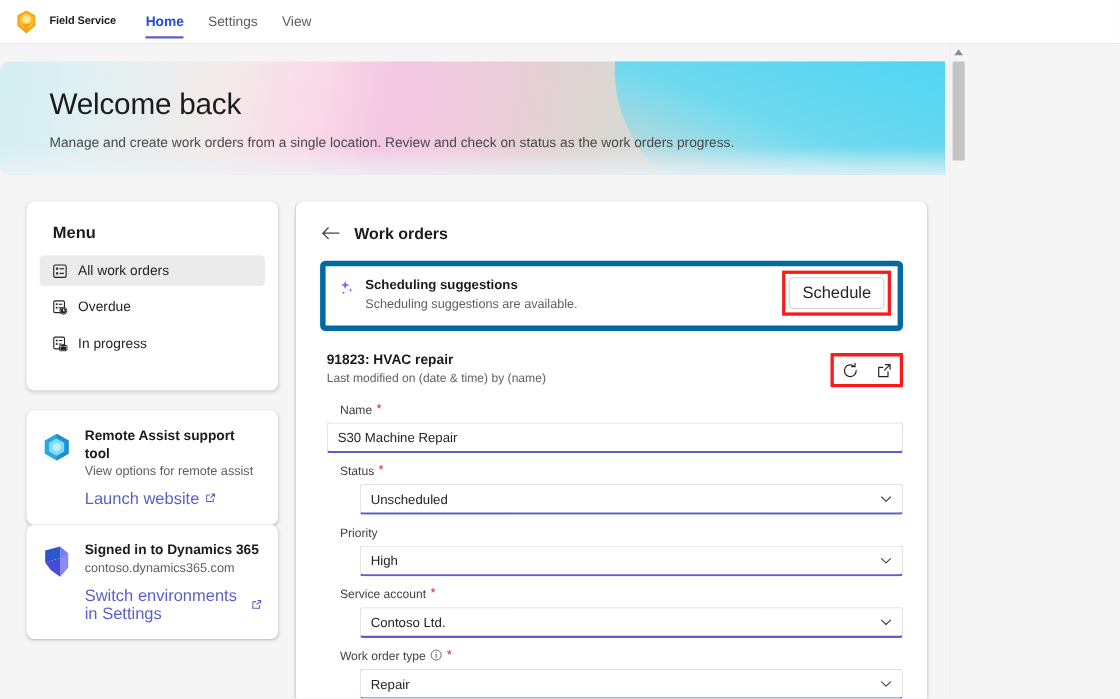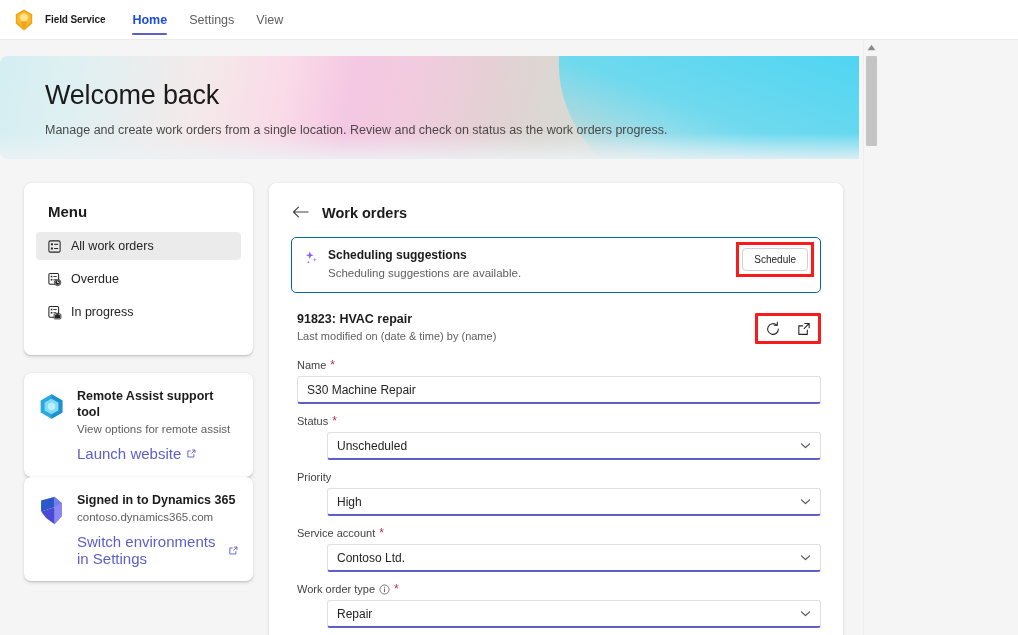--- a/index.html
+++ b/index.html
@@ -213,39 +213,39 @@
     display: flex;
     align-items: flex-end;
     gap: 13px;
     margin-bottom: 16px;
   }
   .back-btn { cursor: pointer; width: 18px; height: 18px; display:flex; align-items:center; justify-content:center;}
   .panel-title { font-size: 14.5px; font-weight: bold; color: #1b1b1b; }
 
   
   .suggestion {
-    border: 1px solid #0369a1;
+    border: 5px solid #0369a1;
     border-radius: 5px;
     padding: 10px 12px 11px 12px;
     display: flex;
     align-items: flex-start;
     gap: 9px;
     position: relative;
     min-height: 48px;
   }
   .sugg-icon { width: 15px; height: 15px; margin-top: 2px; flex: 0 0 15px; }
   .sugg-title { font-size: 12px; font-weight: bold; color: #1b1b1b; line-height: 15px;}
   .sugg-sub { font-size: 11.5px; color: #5e5e5e; margin-top: 3px; line-height: 15px;}
   .sugg-right { margin-left: auto; display: flex; align-items: center; }
   .schedule-btn {
     border: 1px solid #d1d1d1;
     border-radius: 4px;
     background: #ffffff;
     font-family: "Liberation Sans", sans-serif;
-    font-size: 10px;
+    font-size: 15px;
     color: #242424;
     padding: 5px 11px;
     cursor: pointer;
     white-space: nowrap;
   }
   .hl-red { outline: 3px solid #f71b1b; outline-offset: 3px; }
   .hl-red-box { border: 3px solid #f71b1b; padding: 4px 6px; border-radius: 1px; display: inline-flex; align-items: center; gap: 14px;}
 
   
   .wo-head {
@@ -259,23 +259,24 @@
   .icon-btn { width: 17px; height: 17px; cursor: pointer; display:flex; align-items:center; justify-content:center;}
 
   
   .form { padding: 0 0 0 6px; }
   .field { margin-bottom: 10px; }
   .field-label {
     font-size: 11px;
     color: #424242;
     margin-bottom: 4px;
     display: flex;
-    align-items: center;
+    align-items: flex-start;
     gap: 4px;
     line-height: 14px;
+    margin-left: 12px;
   }
   .req { color: #c4314b; font-size: 12px; line-height: 10px; }
   .info-i { width: 11px; height: 11px; display: inline-flex; align-items: center; justify-content: center; }
   .control {
     height: 28px;
     background: #ffffff;
     border: 1px solid #e0e0e0;
     border-bottom: 2px solid #5b5fc7;
     border-radius: 3px;
     display: flex;

